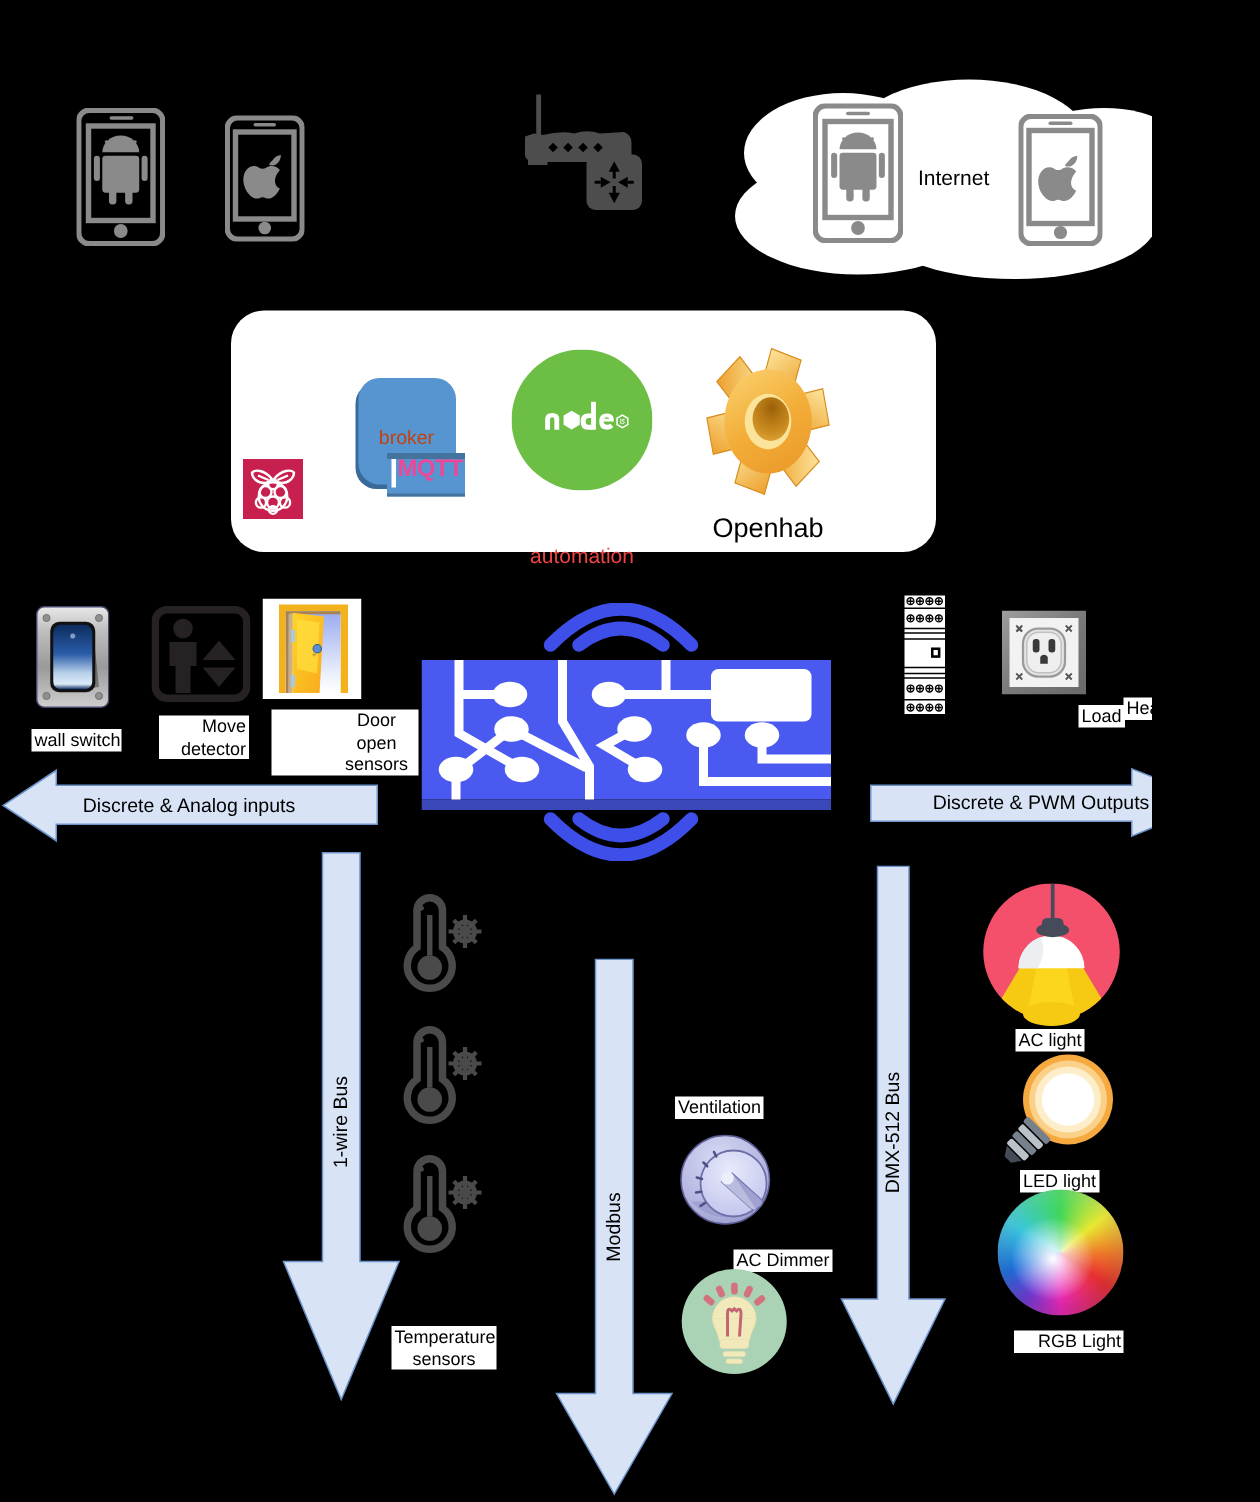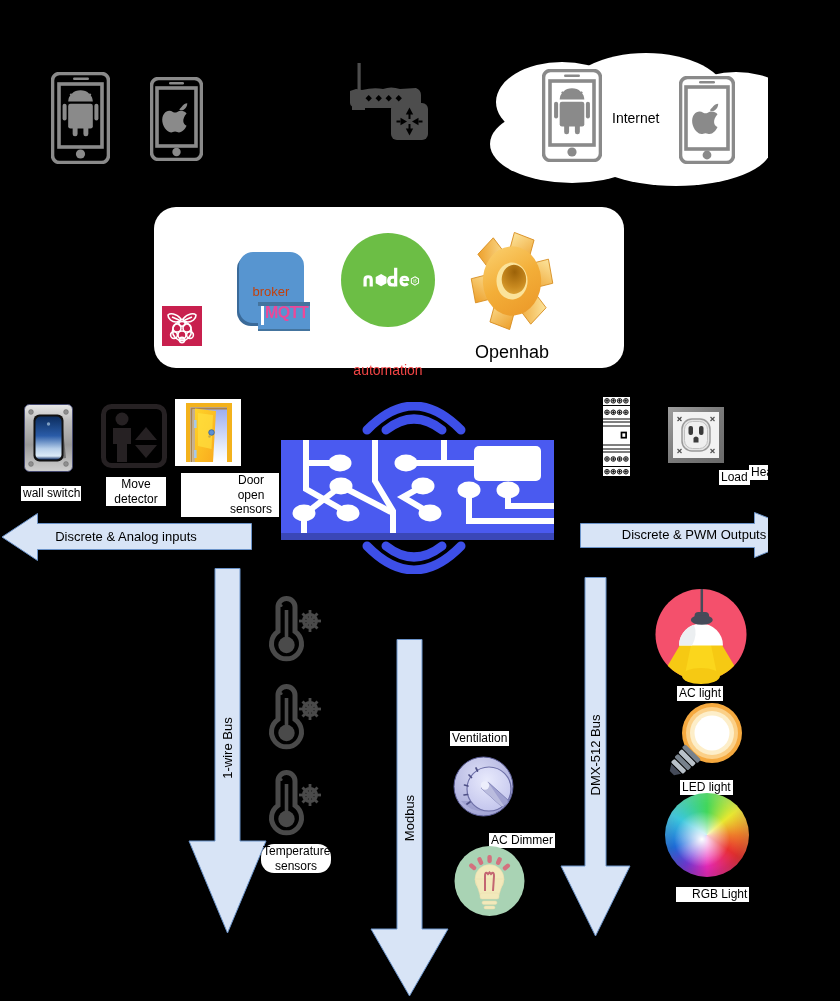--- a/index.html
+++ b/index.html
@@ -207,21 +207,21 @@
 
 <svg class="abs" style="left:101px;top:404px" width="66" height="64" viewBox="0 0 66 64">
   <rect x="2.5" y="2.5" width="61" height="59" rx="8" fill="none" stroke="#262123" stroke-width="5"></rect>
   <g fill="#262123">
     <circle cx="21" cy="15" r="6.5"></circle>
     <path d="M12,24 L30,24 L30,40 L26,40 L26,58 L16,58 L16,40 L12,40 Z"></path>
     <path d="M34,36 L56,36 L45,23 Z"></path>
     <path d="M34,41 L56,41 L45,54 Z"></path>
   </g>
 </svg>
-<div class="lbl" style="left:106px;top:477px;width:56px;">Move<br>detector</div>
+<div class="lbl" style="left:106px;top:477px;width:56px;text-align:right;">Move<br>detector</div>
 
 <svg class="abs" style="left:175px;top:399px" width="66" height="67" viewBox="0 0 66 67">
   <defs>
     <linearGradient id="sky" x1="0" y1="0" x2="0" y2="1">
       <stop offset="0" stop-color="#99aaf0"></stop>
           <stop offset="0.8" stop-color="#eef3fc"></stop>
           <stop offset="1" stop-color="#fff"></stop>
     </linearGradient>
     <linearGradient id="doorg" x1="0" y1="0" x2="1" y2="1">
       <stop offset="0" stop-color="#ffd428"></stop>
@@ -399,21 +399,21 @@
     <circle cx="15" cy="12.5" r="1.6" fill="#4a4a4a" stroke="none"></circle>
   </g>
   <g stroke="#4a4a4a" stroke-width="2.8" fill="none">
     <line x1="44" y1="17" x2="44" y2="39"></line>
     <line x1="33" y1="28" x2="55" y2="28"></line>
     <line x1="36.5" y1="20.5" x2="51.5" y2="35.5"></line>
     <line x1="51.5" y1="20.5" x2="36.5" y2="35.5"></line>
     <circle cx="44" cy="28" r="6.4" stroke-width="3.2"></circle>
   </g>
 </svg>
-<div class="lbl" style="left:261px;top:844px;width:66px;border-radius:13px;">Temperature<br>sensors</div>
+<div class="lbl" style="left:261px;top:884px;width:66px;">Temperature<br>sensors</div>
 
 <div class="lbl" style="left:450px;top:731px;">Ventilation</div>
 <svg class="abs" style="left:453px;top:756px" width="61" height="61" viewBox="0 0 61 61">
   <defs>
     <radialGradient id="knob1" cx="0.42" cy="0.28" r="0.95">
       <stop offset="0" stop-color="#d8daf4"></stop>
           <stop offset="0.62" stop-color="#b0b2de"></stop>
           <stop offset="1" stop-color="#8486bc"></stop>
     </radialGradient>
     <radialGradient id="knob2" cx="0.45" cy="0.3" r="0.95">

